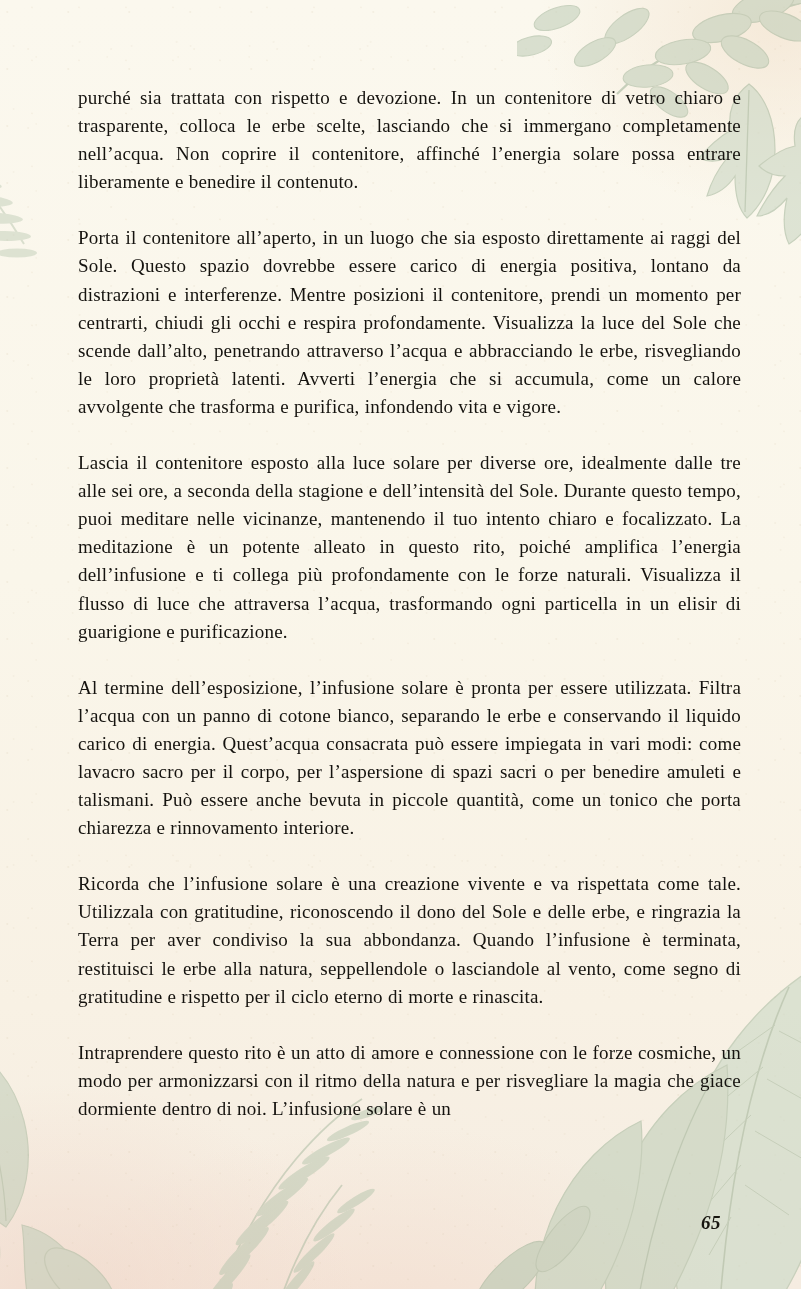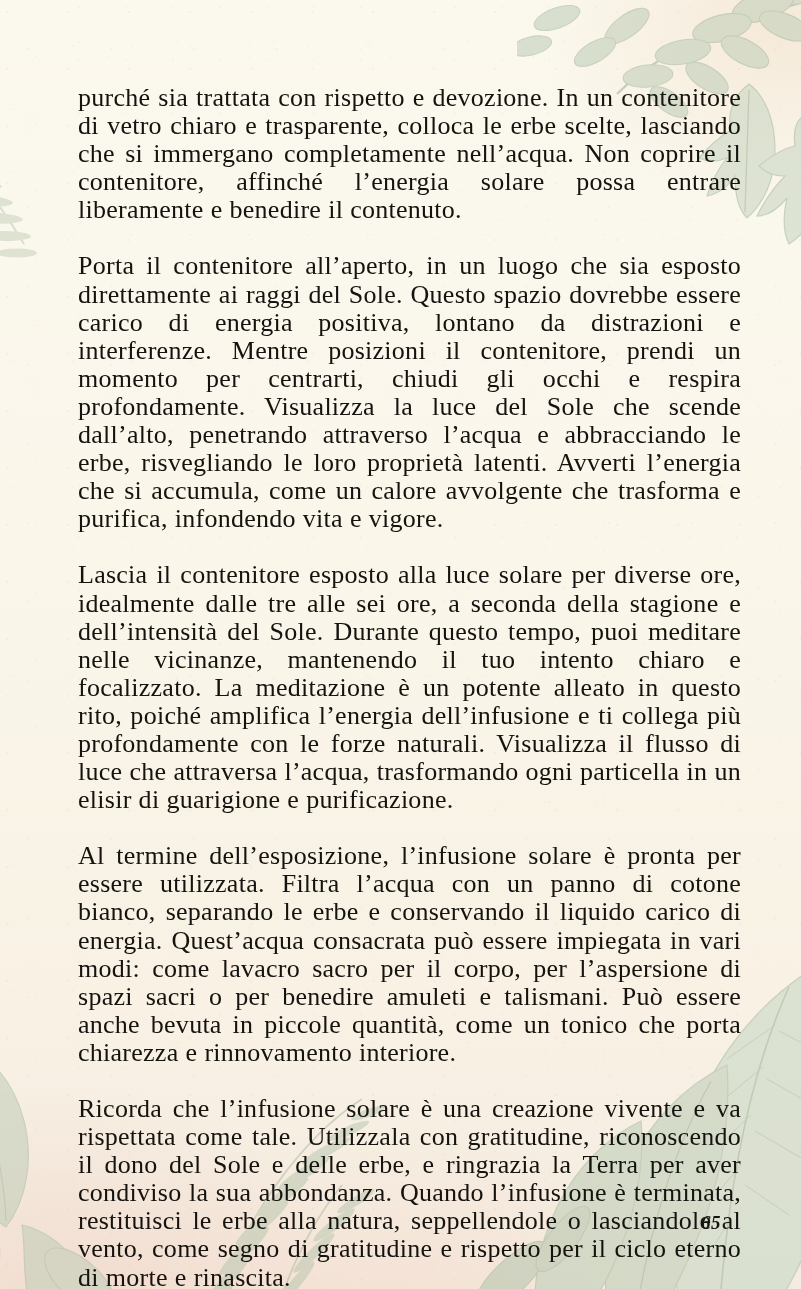--- a/index.html
+++ b/index.html
@@ -62,21 +62,21 @@
 
   
   .text-column {
     position: absolute;
     left: 78px;
     top: 84px;
     width: 663px;
   }
   .paragraph {
     margin: 0 0 28px 0;
-    font-size: 26px;
+    font-size: 19px;
     line-height: 28.1px;
     color: #15130f;
     text-align: justify;
     text-justify: inter-word;
     hyphens: none;
     letter-spacing: 0.01em;
     word-spacing: 0.012em;
   }
   .paragraph:last-child { margin-bottom: 0; }
   .paragraph.last-open { text-align: justify; }
@@ -246,17 +246,18 @@
       <ellipse cx="104" cy="300" rx="40" ry="14" transform="rotate(-52 104 300)"></ellipse>
     </g>
   </svg>
 
   <div class="text-column">
     <p class="paragraph">purché sia trattata con rispetto e devozione. In un contenitore di vetro chiaro e trasparente, colloca le erbe scelte, lasciando che si immergano completamente nell’acqua. Non coprire il contenitore, affinché l’energia solare possa entrare liberamente e benedire il contenuto.</p>
     <p class="paragraph">Porta il contenitore all’aperto, in un luogo che sia esposto direttamente ai raggi del Sole. Questo spazio dovrebbe essere carico di energia positiva, lontano da distrazioni e interferenze. Mentre posizioni il contenitore, prendi un momento per centrarti, chiudi gli occhi e respira profondamente. Visualizza la luce del Sole che scende dall’alto, penetrando attraverso l’acqua e abbracciando le erbe, risvegliando le loro proprietà latenti. Avverti l’energia che si accumula, come un calore avvolgente che trasforma e purifica, infondendo vita e vigore.</p>
     <p class="paragraph">Lascia il contenitore esposto alla luce solare per diverse ore, idealmente dalle tre alle sei ore, a seconda della stagione e dell’intensità del Sole. Durante questo tempo, puoi meditare nelle vicinanze, mantenendo il tuo intento chiaro e focalizzato. La meditazione è un potente alleato in questo rito, poiché amplifica l’energia dell’infusione e ti collega più profondamente con le forze naturali. Visualizza il flusso di luce che attraversa l’acqua, trasformando ogni particella in un elisir di guarigione e purificazione.</p>
     <p class="paragraph">Al termine dell’esposizione, l’infusione solare è pronta per essere utilizzata. Filtra l’acqua con un panno di cotone bianco, separando le erbe e conservando il liquido carico di energia. Quest’acqua consacrata può essere impiegata in vari modi: come lavacro sacro per il corpo, per l’aspersione di spazi sacri o per benedire amuleti e talismani. Può essere anche bevuta in piccole quantità, come un tonico che porta chiarezza e rinnovamento interiore.</p>
     <p class="paragraph">Ricorda che l’infusione solare è una creazione vivente e va rispettata come tale. Utilizzala con gratitudine, riconoscendo il dono del Sole e delle erbe, e ringrazia la Terra per aver condiviso la sua abbondanza. Quando l’infusione è terminata, restituisci le erbe alla natura, seppellendole o lasciandole al vento, come segno di gratitudine e rispetto per il ciclo eterno di morte e rinascita.</p>
+    <p class="paragraph last-open">Intraprendere questo rito è un atto di amore e connessione con le forze cosmiche, un modo per armonizzarsi con il ritmo della natura e per risvegliare la magia che giace dormiente dentro di noi. L’infusione solare è un</p>
   </div>
 
   <div class="folio">65</div>
 
 </div>
 
 </body></html>

